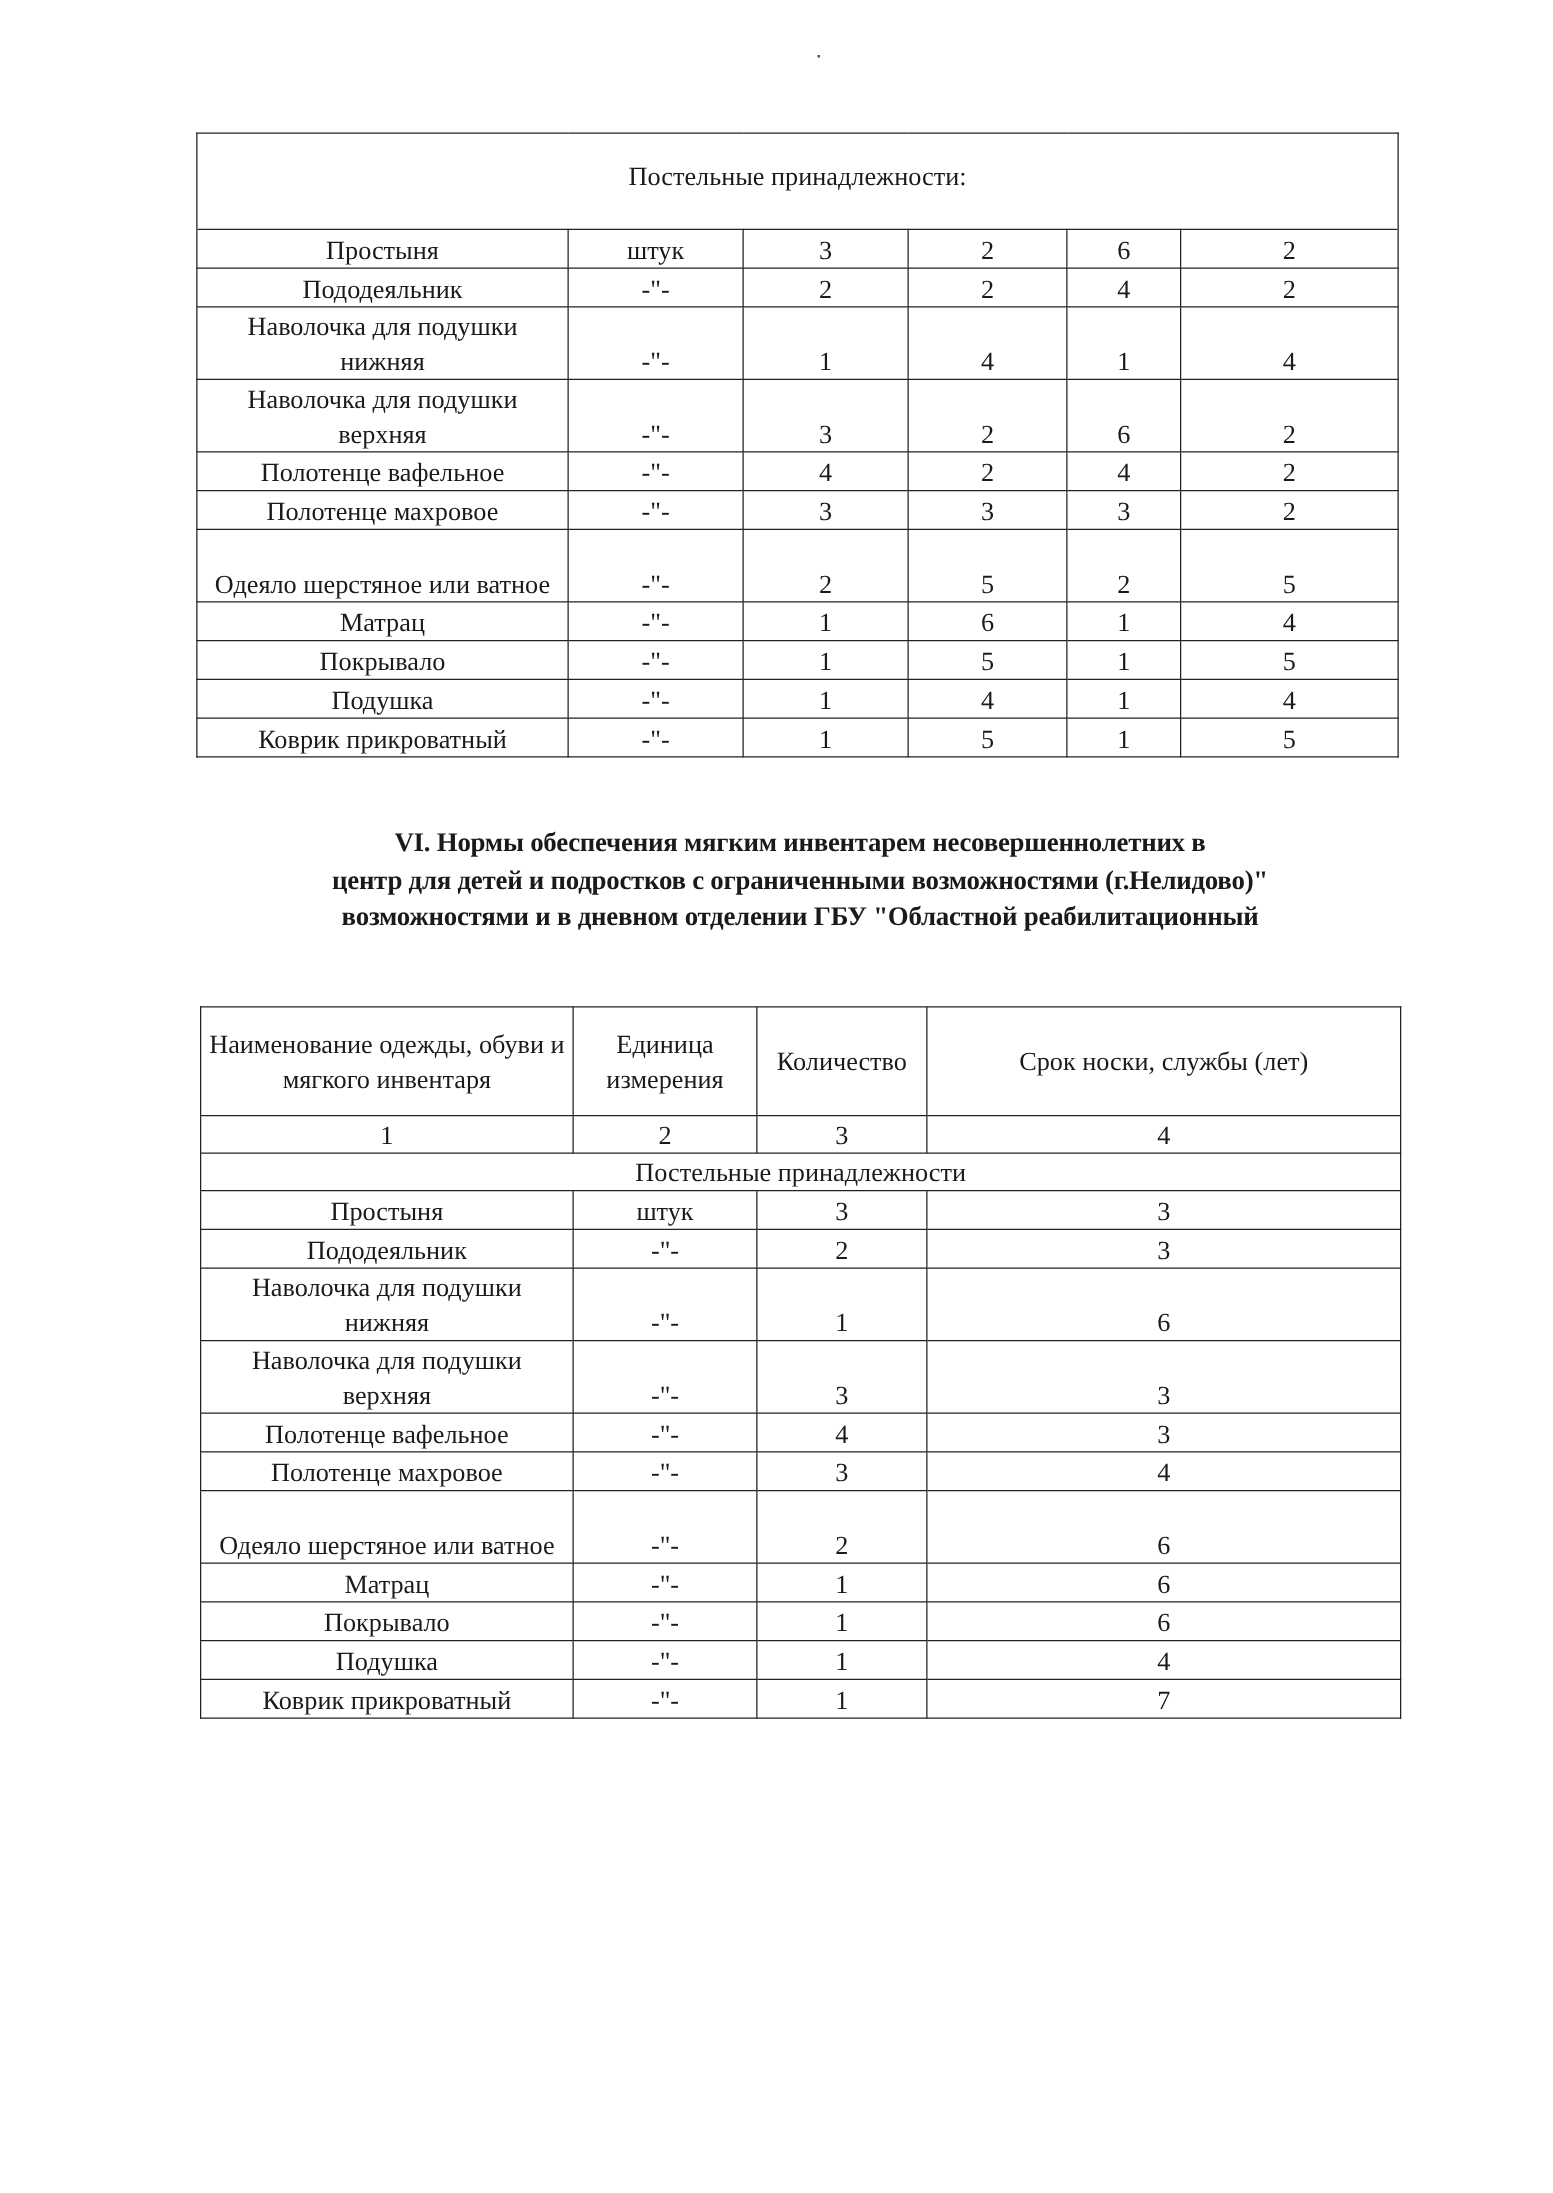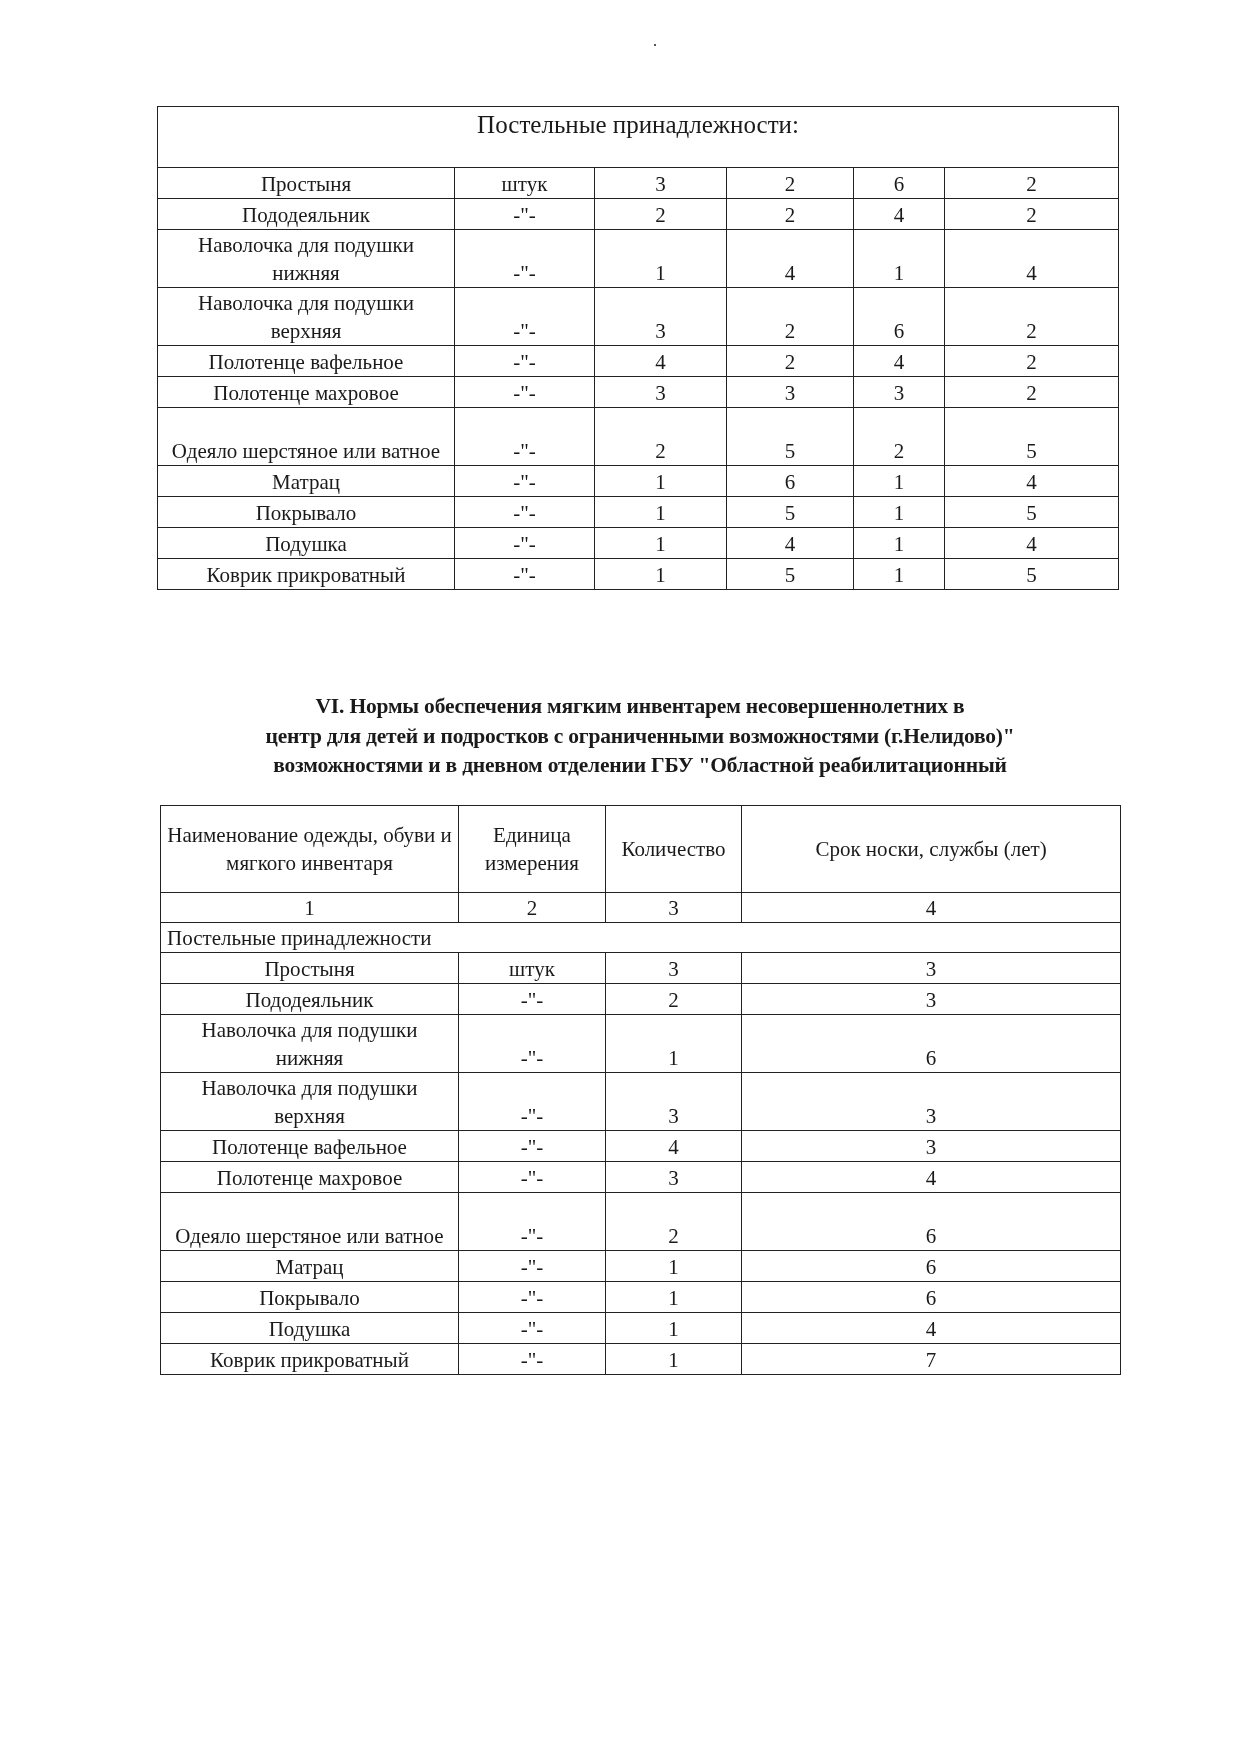--- a/index.html
+++ b/index.html
@@ -9,34 +9,34 @@
 
   table { border-collapse: collapse; position: absolute; table-layout: fixed; }
   td { border: 1.3px solid #222; padding: 0 6px; font-size: 21px; line-height: 28px;
        vertical-align: bottom; }
   td.c { text-align: center; }
   td.l { text-align: center; }
 
   
   #t1 { left: 157px; top: 106px; width: 961px; }
   #t1 td.section { border-top: 1.3px solid #222; border-bottom: none; text-align: center;
-                   vertical-align: top; padding-top: 4px; height: 56px; font-size: 25px; }
+                   vertical-align: top; padding-top: 20px; height: 56px; font-size: 21px; }
   #t1 tr.r1 td { height: 30px; }
   #t1 tr.r2 td { height: 57px; }
 
   
-  .heading { position: absolute; left: 160px; top: 692px; width: 960px;
+  .heading { position: absolute; left: 160px; top: 660px; width: 960px;
              text-align: center; font-weight: bold; font-size: 21.5px; line-height: 29.5px;
              letter-spacing: -0.2px; }
 
   
   #t2 { left: 160px; top: 805px; width: 960px; }
   #t2 tr.hdr td { height: 86px; text-align: center; vertical-align: middle; line-height: 28px; }
   #t2 tr.num td { height: 29px; text-align: center; }
-  #t2 tr.sec td { height: 29px; text-align: left; }
+  #t2 tr.sec td { height: 29px; text-align: center; }
   #t2 tr.r1 td { height: 30px; }
   #t2 tr.r2 td { height: 57px; }
 </style>
 </head>
 <body>
 
 <div class="dot"></div>
 
 <table id="t1">
   <colgroup>

